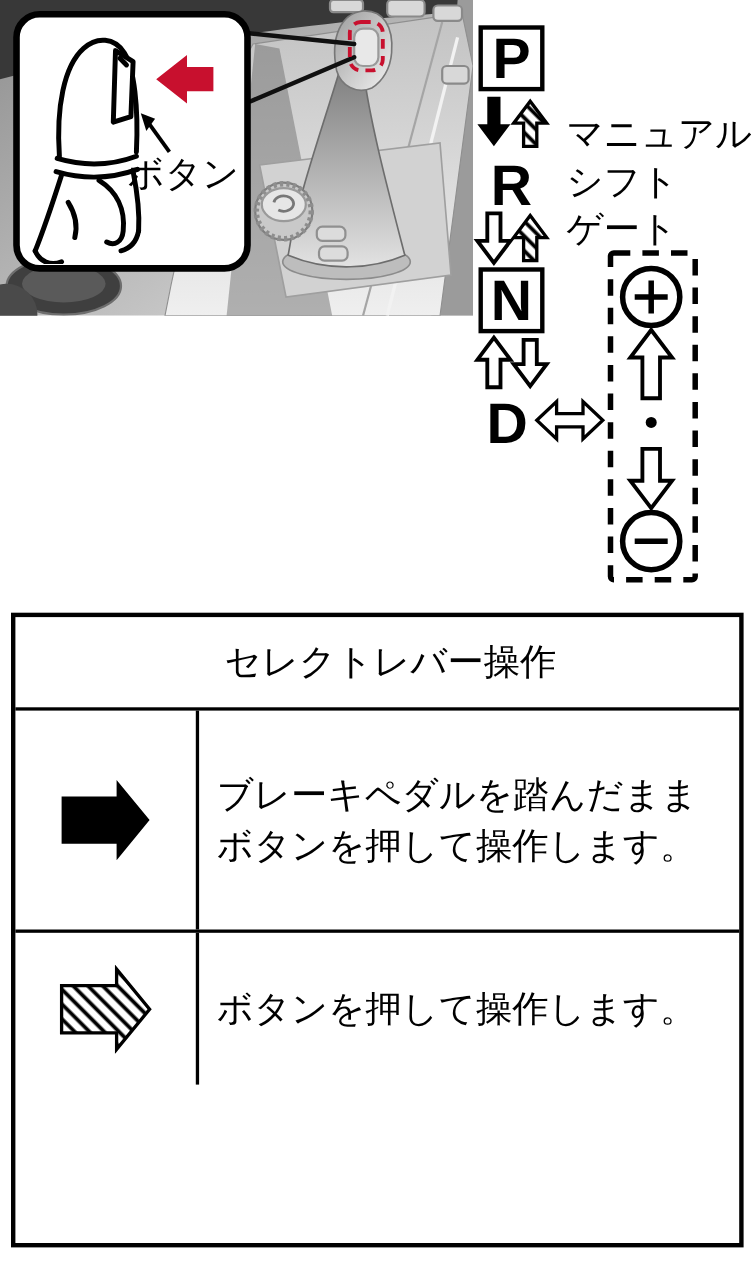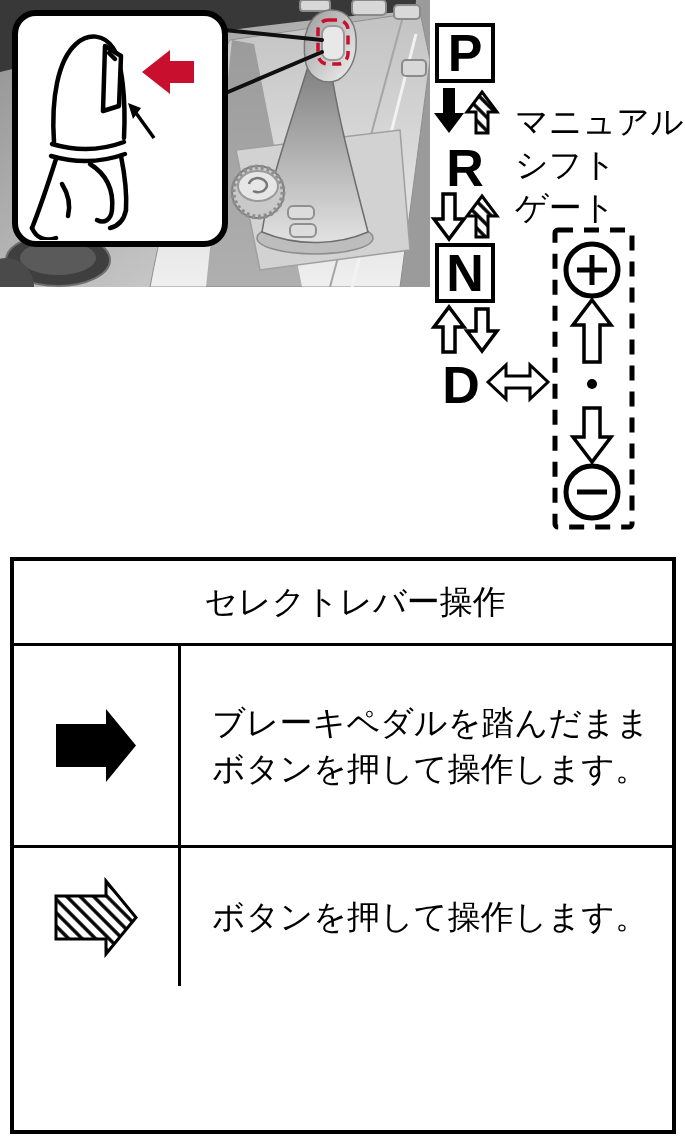--- a/index.html
+++ b/index.html
@@ -36,21 +36,21 @@
   .op-row:last-child{border-bottom:none;}
   .op-row.r1{height:199px;}
   .op-row.r2{height:140px;}
   .op-row.r3{height:138px;}
   .cell-arrow{
     width:164px;border-right:3px solid #000;flex:none;
     display:flex;align-items:center;justify-content:center;
   }
   .cell-text{
     flex:1;display:flex;flex-direction:column;justify-content:center;
-    padding-left:31px;font-size:33px;line-height:46px;white-space:pre-line;
+    padding-left:16px;font-size:33px;line-height:46px;white-space:pre-line;
   }
 </style>
 </head>
 <body>
 
 <svg width="0" height="0" style="position:absolute" aria-hidden="true">
   <defs>
     <pattern id="hatchp" patternUnits="userSpaceOnUse" width="9.5" height="9.5" patternTransform="rotate(45)">
       <rect width="9.5" height="9.5" fill="#ffffff"></rect>
       <line x1="0" y1="4.75" x2="9.5" y2="4.75" stroke="#000" stroke-width="3.4"></line>
@@ -130,20 +130,21 @@
           <path d="M44,168 Q54,184 50,200"></path>
           <path d="M14,212 C18,222 28,226 38,222"></path>
           <path d="M108,194 C106,204 100,210 92,212"></path>
         </g>
         <polygon points="124,56 152,34 152,45 176,45 176,67 152,67 152,78" fill="#c8102e"></polygon>
         <g>
           <line x1="118" y1="97" x2="136" y2="122" stroke="#000" stroke-width="3.5"></line>
           <polygon points="110,87 123,92 115,103" fill="#000"></polygon>
         </g>
       </svg>
+      <span class="button-label">ボタン</span>
     </div>
   </div>
 
   <svg class="diagram" width="255" height="545" viewBox="0 0 255 545">
 
     <rect x="7" y="25" width="56" height="56" fill="#fff" stroke="#000" stroke-width="4"></rect>
     <text class="gear-letter" x="35" y="71" text-anchor="middle">P</text>
 
     <path d="M19,133 L4,113 L13,113 L13,88 L25,88 L25,113 L34,113 Z" fill="#000"></path>
     <path d="M52,92 L67,112 L58,112 L58,133 L46,133 L46,112 L37,112 Z" fill="url(#hatchp)" stroke="#000" stroke-width="3"></path>

